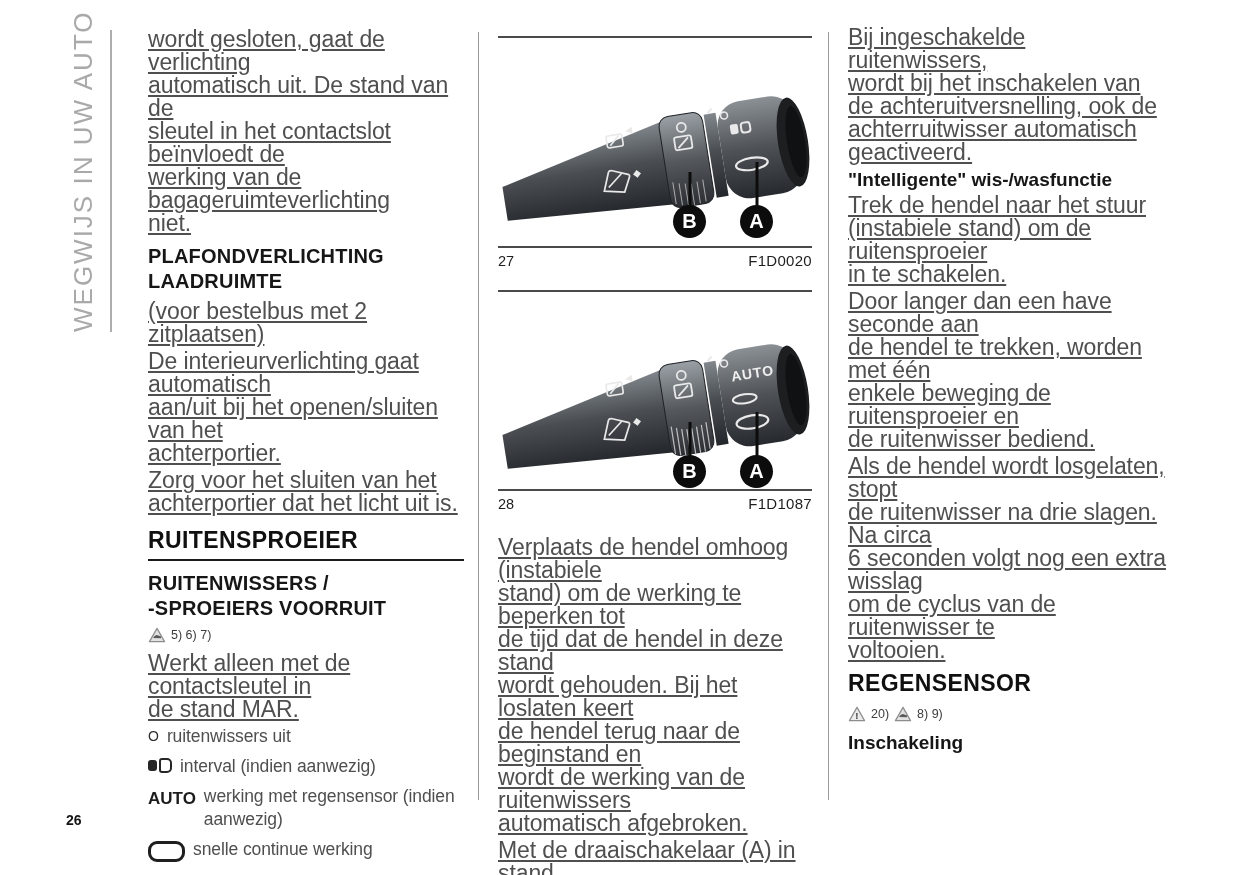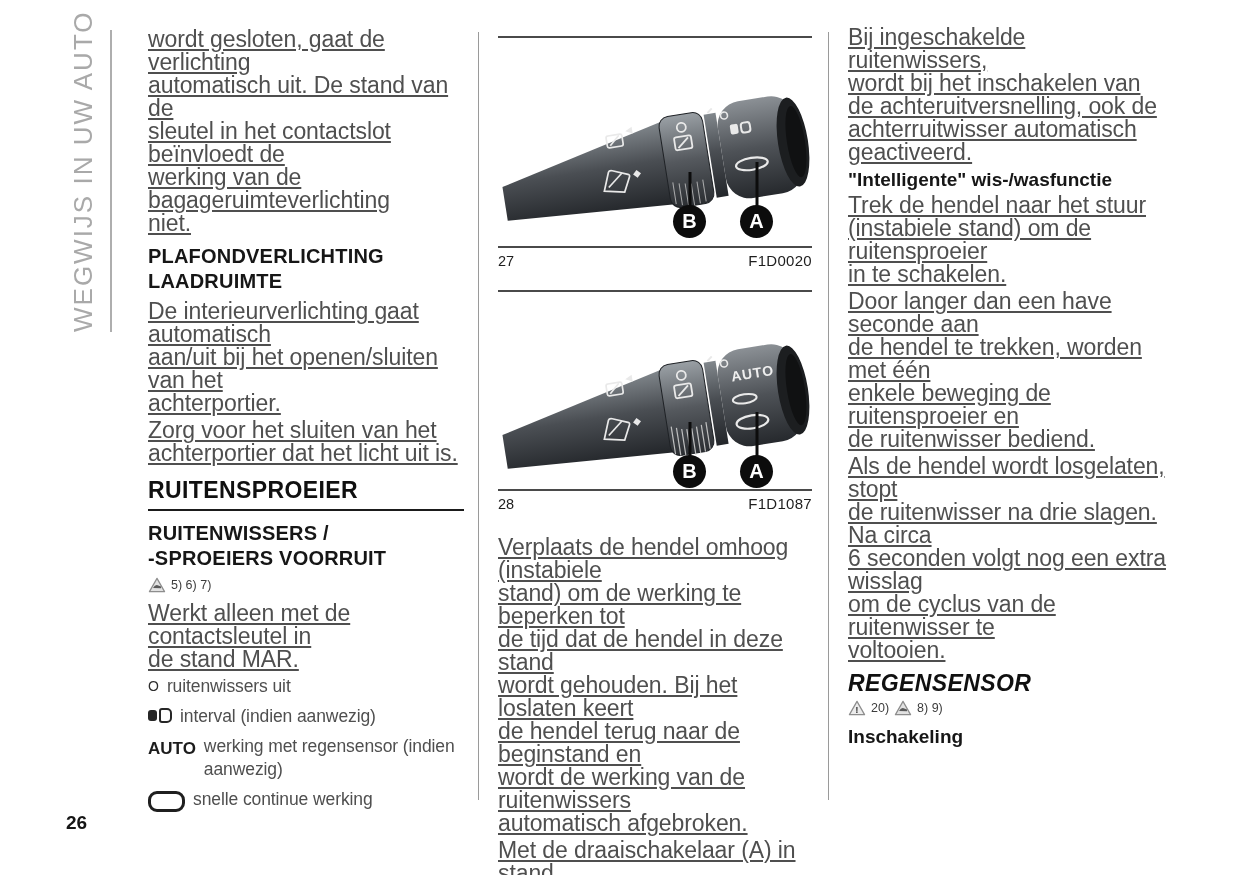--- a/index.html
+++ b/index.html
@@ -7,21 +7,21 @@
     position:relative;width:1241px;height:875px;background:#ffffff;overflow:hidden;
     font-family:"Liberation Sans","DejaVu Sans",sans-serif;color:#4f4f4f;
   }
   
   .sidebar-label{
     position:absolute;left:68px;top:30px;height:302px;
     writing-mode:vertical-rl;transform:rotate(180deg);
     font-size:26px;letter-spacing:2px;color:#a9a9a9;white-space:nowrap;
   }
   .sidebar-rule{position:absolute;left:110px;top:30px;width:2px;height:302px;background:#aeaeae;}
-  .page-number{position:absolute;left:66px;top:812px;font-size:19px;font-weight:bold;color:#151515;}
+  .page-number{position:absolute;left:66px;top:812px;font-size:14px;font-weight:bold;color:#151515;}
   
   .col{position:absolute;top:28px;}
   .col1{left:148px;width:316px;}
   .col2{left:498px;width:314px;height:800px;}
   .col3{left:848px;width:318px;top:26px;}
   .divider{position:absolute;top:32px;width:1px;height:768px;background:#9a9a9a;}
   .div1{left:478px;} .div2{left:828px;}
   p.body{font-size:23px;line-height:23px;margin:0 0 4px;white-space:pre-line;letter-spacing:-0.1px;text-decoration:underline;}
   h2.block{font-size:20px;line-height:25px;font-weight:bold;color:#161616;margin:9px 0 6px;white-space:pre-line;letter-spacing:0.2px;}
   h1.section{font-size:23px;line-height:26px;font-weight:bold;color:#101010;margin:12px 0 0;letter-spacing:0.4px;}
@@ -69,20 +69,21 @@
   <div class="divider div2"></div>
 
   <div class="col col1">
     <p class="body">wordt gesloten, gaat de verlichting
 automatisch uit. De stand van de
 sleutel in het contactslot beïnvloedt de
 werking van de bagageruimteverlichting
 niet.</p>
     <h2 class="block">PLAFONDVERLICHTING
 LAADRUIMTE</h2>
+    <p class="body">(voor bestelbus met 2 zitplaatsen)</p>
     <p class="body">De interieurverlichting gaat automatisch
 aan/uit bij het openen/sluiten van het
 achterportier.</p>
     <p class="body">Zorg voor het sluiten van het
 achterportier dat het licht uit is.</p>
 
     <h1 class="section">RUITENSPROEIER</h1>
     <div class="section-rule"></div>
     <h2 class="block" style="margin-top:0;">RUITENWISSERS /
 -SPROEIERS VOORRUIT</h2>
@@ -297,21 +298,21 @@
     <p class="body">Door langer dan een have seconde aan
 de hendel te trekken, worden met één
 enkele beweging de ruitensproeier en
 de ruitenwisser bediend.</p>
     <p class="body">Als de hendel wordt losgelaten, stopt
 de ruitenwisser na drie slagen. Na circa
 6 seconden volgt nog een extra wisslag
 om de cyclus van de ruitenwisser te
 voltooien.</p>
 
-    <h1 class="section" style="margin-top:8px;margin-bottom:4px;font-style:italic;">REGENSENSOR</h1>
+    <h1 class="section" style="margin-top:8px;margin-bottom:10px;">REGENSENSOR</h1>
 
     <div class="footnotes">
       <svg class="tri-icon" viewBox="0 0 20 18">
         <path d="M10 1.5 L18.5 16.5 L1.5 16.5 Z" fill="#ececec" stroke="#8d8d8d" stroke-width="1.4" stroke-linejoin="round"></path>
         <text x="10" y="14.5" font-size="11" font-weight="bold" fill="#3c3c3c" text-anchor="middle" font-family="Liberation Sans, DejaVu Sans, sans-serif">!</text>
       </svg>
       <span>20)</span>
       <svg class="tri-icon" viewBox="0 0 20 18">
         <path d="M10 1.5 L18.5 16.5 L1.5 16.5 Z" fill="#e2e2e2" stroke="#8d8d8d" stroke-width="1.4" stroke-linejoin="round"></path>
         <path d="M5.5 12.5 q2.5 -4.5 6 -3 l3 1.2 v2 z" fill="#5a5a5a"></path>

